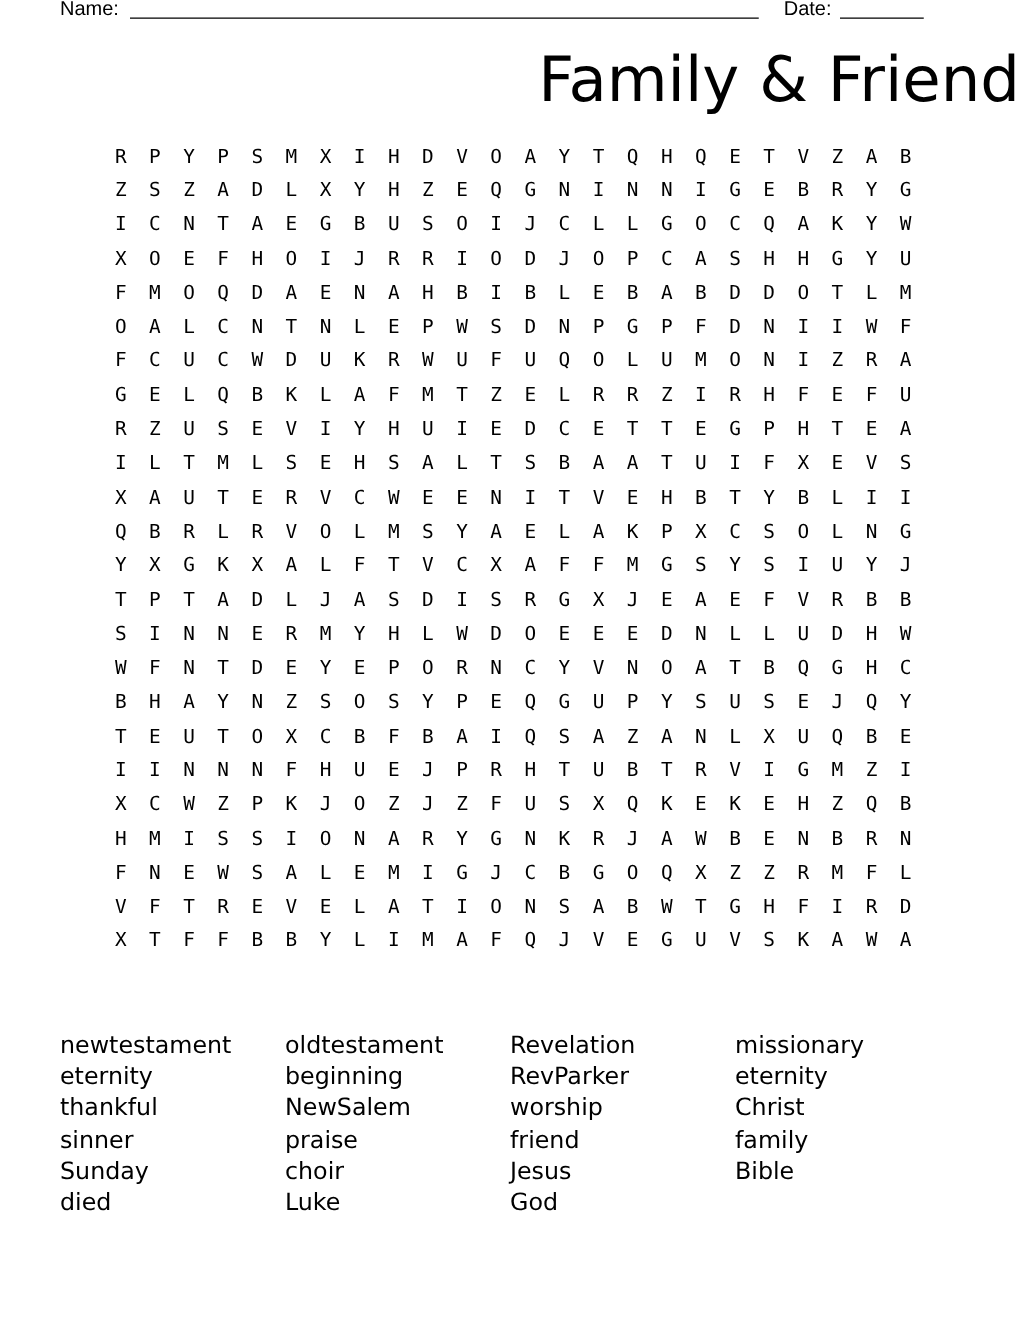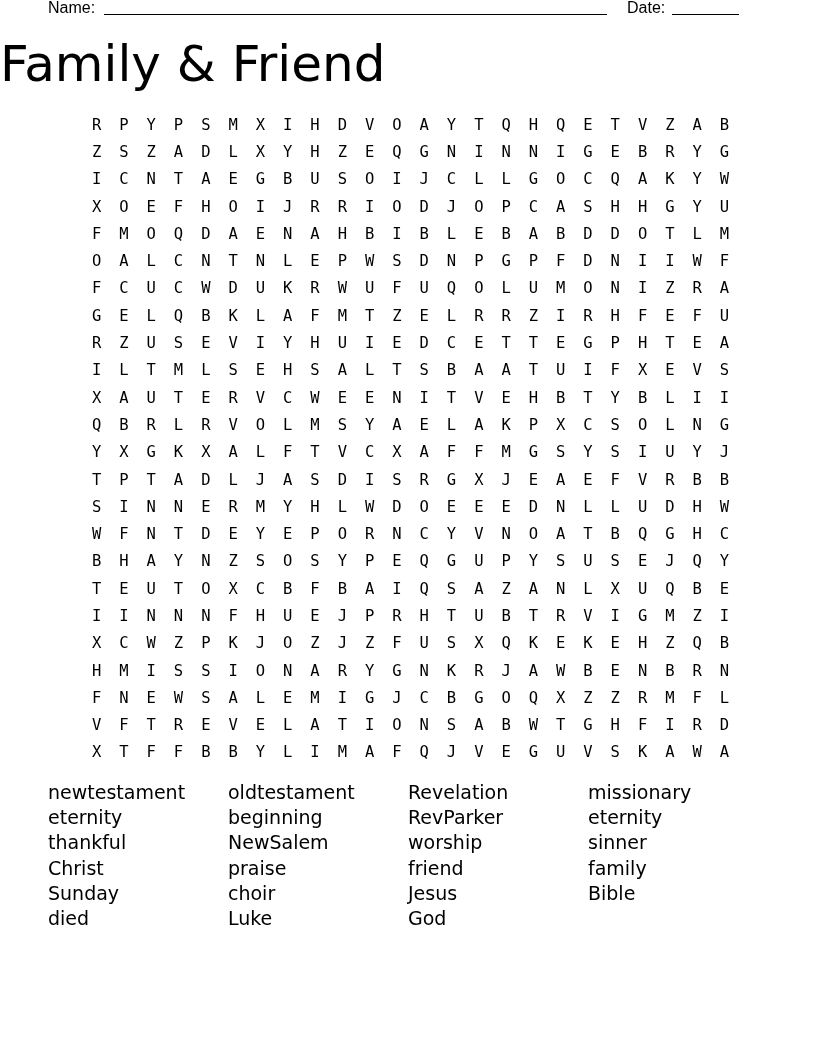--- a/index.html
+++ b/index.html
@@ -7,33 +7,33 @@
   .header-line {
     position: absolute; top: -2px; left: 48px; width: 700px;
     font-family: "Liberation Sans", sans-serif; font-size: 16px; line-height: 20px;
     white-space: pre;
   }
   .header-line .name-label { position: absolute; left: 0; top: 0; }
   .header-line .name-line { position: absolute; left: 56px; top: 0; width: 503px; height: 16px; border-bottom: 1px solid #000; }
   .header-line .date-label { position: absolute; left: 579px; top: 0; }
   .header-line .date-line { position: absolute; left: 624px; top: 0; width: 67px; height: 16px; border-bottom: 1px solid #000; }
   .title {
-    position: absolute; top: 34px; left: 0; width: 816px; text-align: left;
+    position: absolute; top: 34px; left: 0; width: 816px; text-align: right;
     font-family: "DejaVu Sans", sans-serif; font-size: 50px; line-height: 60px; font-weight: normal;
   }
   .grid {
     position: absolute; left: 83px; top: 111px;
     display: grid;
     grid-template-columns: repeat(24, 27.3px);
     grid-auto-rows: 27.3px;
     font-family: "DejaVu Sans Mono", monospace; font-size: 15.5px;
   }
   .cell { display: flex; align-items: center; justify-content: center; }
   .words {
-    position: absolute; left: 48px; top: 780px;
+    position: absolute; left: 48px; top: 824px;
     display: grid; grid-template-columns: 180px 180px 180px 180px;
     grid-auto-rows: 25.2px;
     grid-auto-flow: row;
     font-family: "DejaVu Sans", sans-serif; font-size: 19px;
   }
   .word { line-height: 25px; white-space: nowrap; }
 </style>
 </head>
 <body>
 
@@ -630,22 +630,22 @@
     <div class="word">oldtestament</div>
     <div class="word">Revelation</div>
     <div class="word">missionary</div>
     <div class="word">eternity</div>
     <div class="word">beginning</div>
     <div class="word">RevParker</div>
     <div class="word">eternity</div>
     <div class="word">thankful</div>
     <div class="word">NewSalem</div>
     <div class="word">worship</div>
+    <div class="word">Christ</div>
     <div class="word">sinner</div>
-    <div class="word">Christ</div>
     <div class="word">praise</div>
     <div class="word">friend</div>
     <div class="word">family</div>
     <div class="word">Sunday</div>
     <div class="word">choir</div>
     <div class="word">Jesus</div>
     <div class="word">Bible</div>
     <div class="word">died</div>
     <div class="word">Luke</div>
     <div class="word">God</div>

